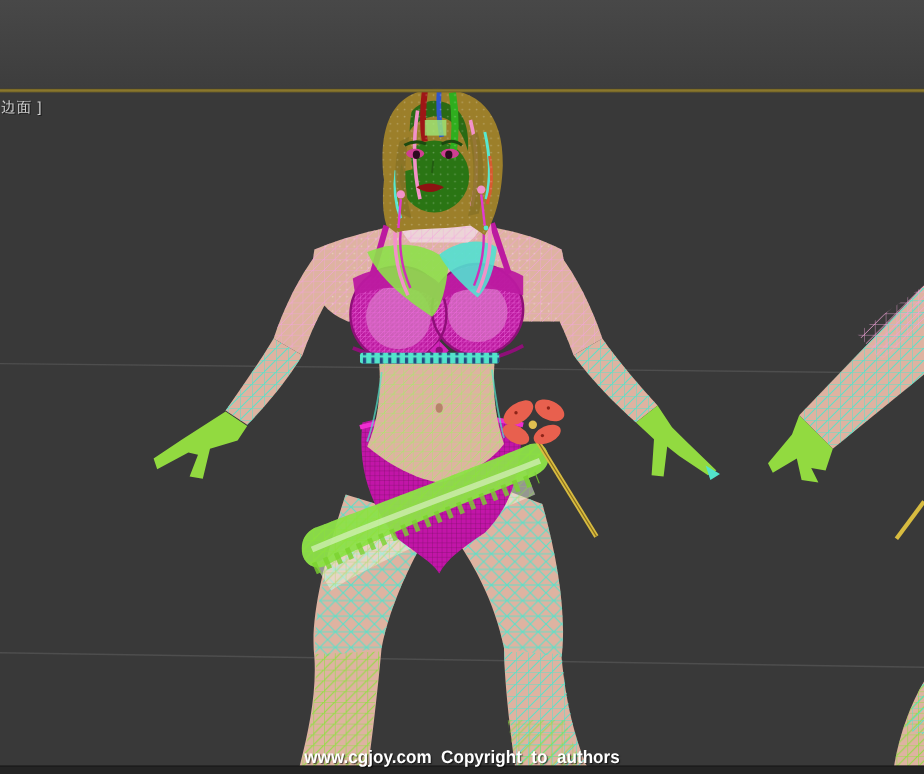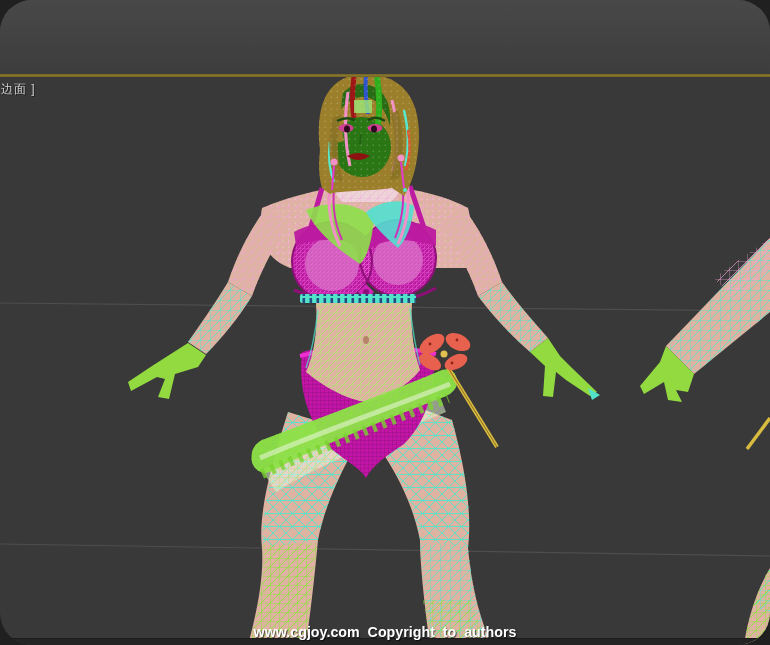--- a/index.html
+++ b/index.html
@@ -1,20 +1,19 @@
 <!DOCTYPE html>
 <html style="--viewport-bg: #393939; --top-band: #454545; --border-yellow: #8d7a2e; --grid-line: #4e4e4e; --bottom-bar: #242424; --label-text: #cfcfcf; --watermark: #ffffff; --skin: #deb3a1; --mesh-pink: #f2a3d8; --mesh-cyan: #52e4cb; --mesh-green: #8ce23c; --mesh-lime: #a8e96a; --bra-magenta: #bc1aa0; --bra-lace: #f06ae0; --panty-magenta: #c215a8; --face-green: #2a7514; --hair-tan: #9c7f2a; --bow-red: #e8604e; --stick-yellow: #d8bc40;"><head>
 <meta charset="utf-8">
 <style>
   html,body{margin:0;padding:0;background:#202020;}
   .screen{
     position:relative;width:770px;height:645px;overflow:hidden;
     font-family:"Liberation Sans","DejaVu Sans",sans-serif;
     background:var(--viewport-bg,#393939);
-    border-radius:32px;
   }
   .top-band{
     position:absolute;left:0;top:0;width:770px;height:74px;
     background:linear-gradient(#484848,#3d3d3d);
     border-bottom:1px solid #2c2c2c;
     z-index:6;
   }
   .vp-border{
     position:absolute;left:0;top:74px;width:770px;height:3px;
     background:linear-gradient(#6b5d22,var(--border-yellow,#8d7a2e) 40%,#6e6026);

